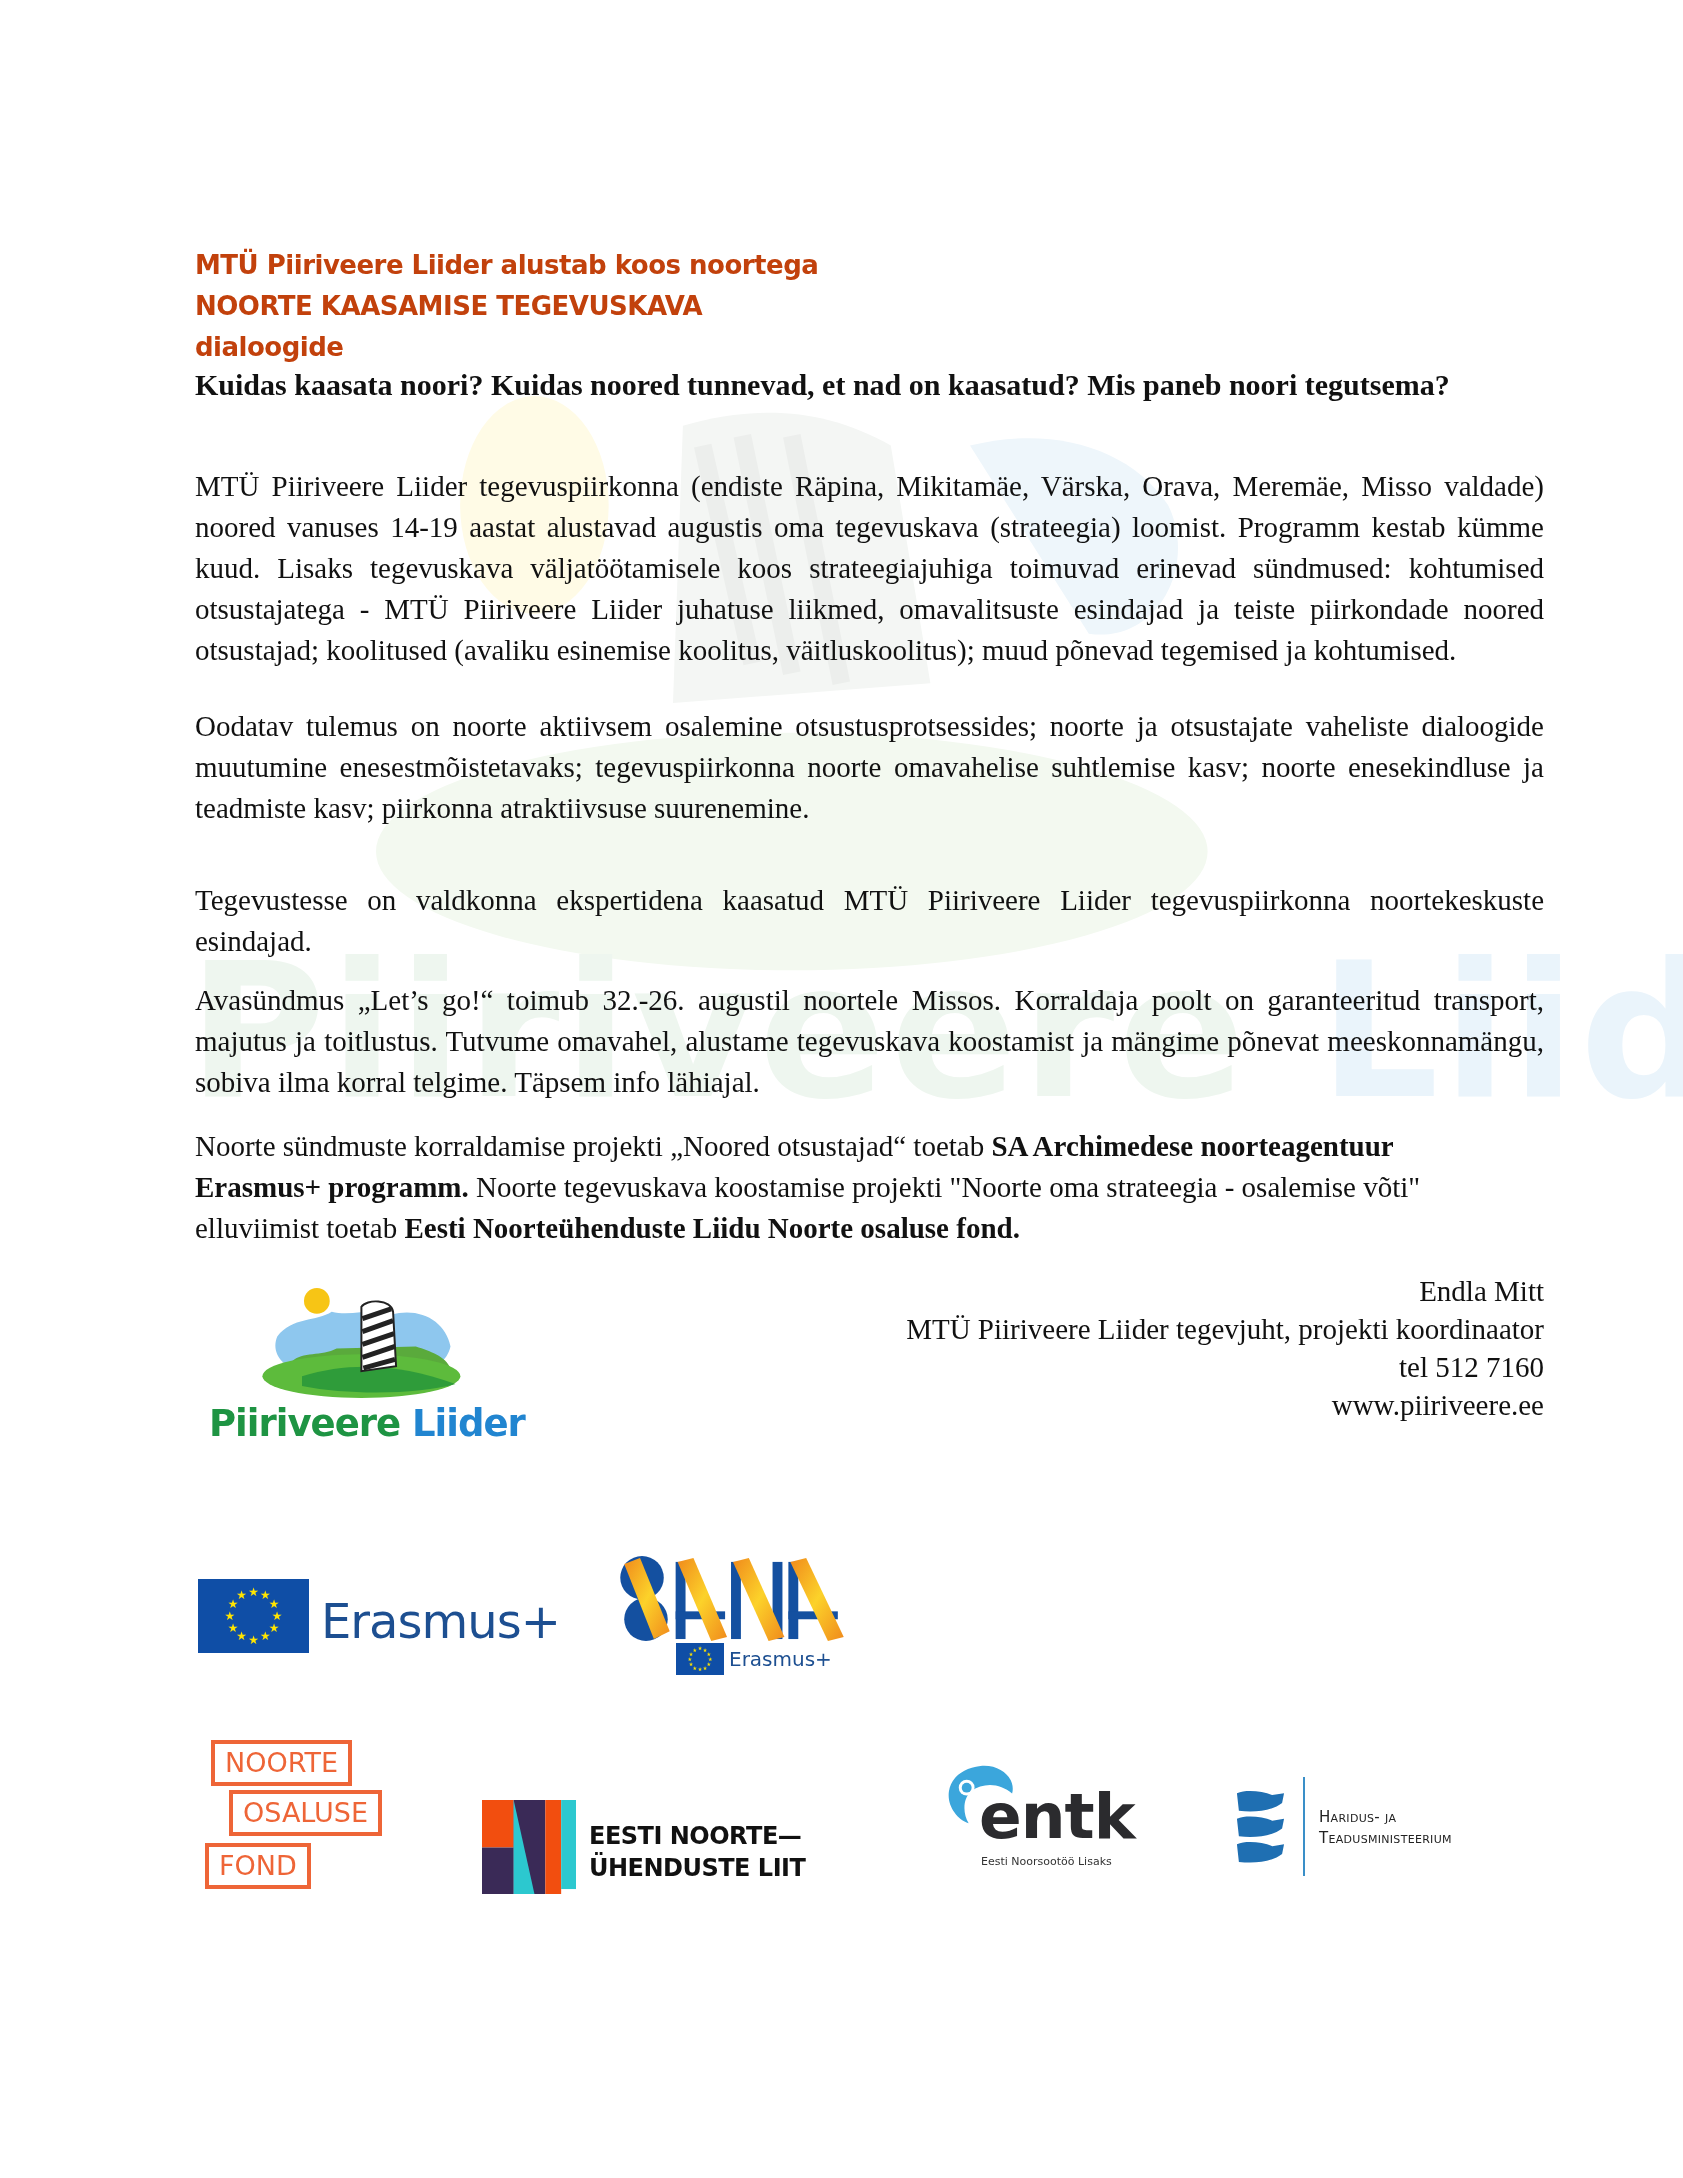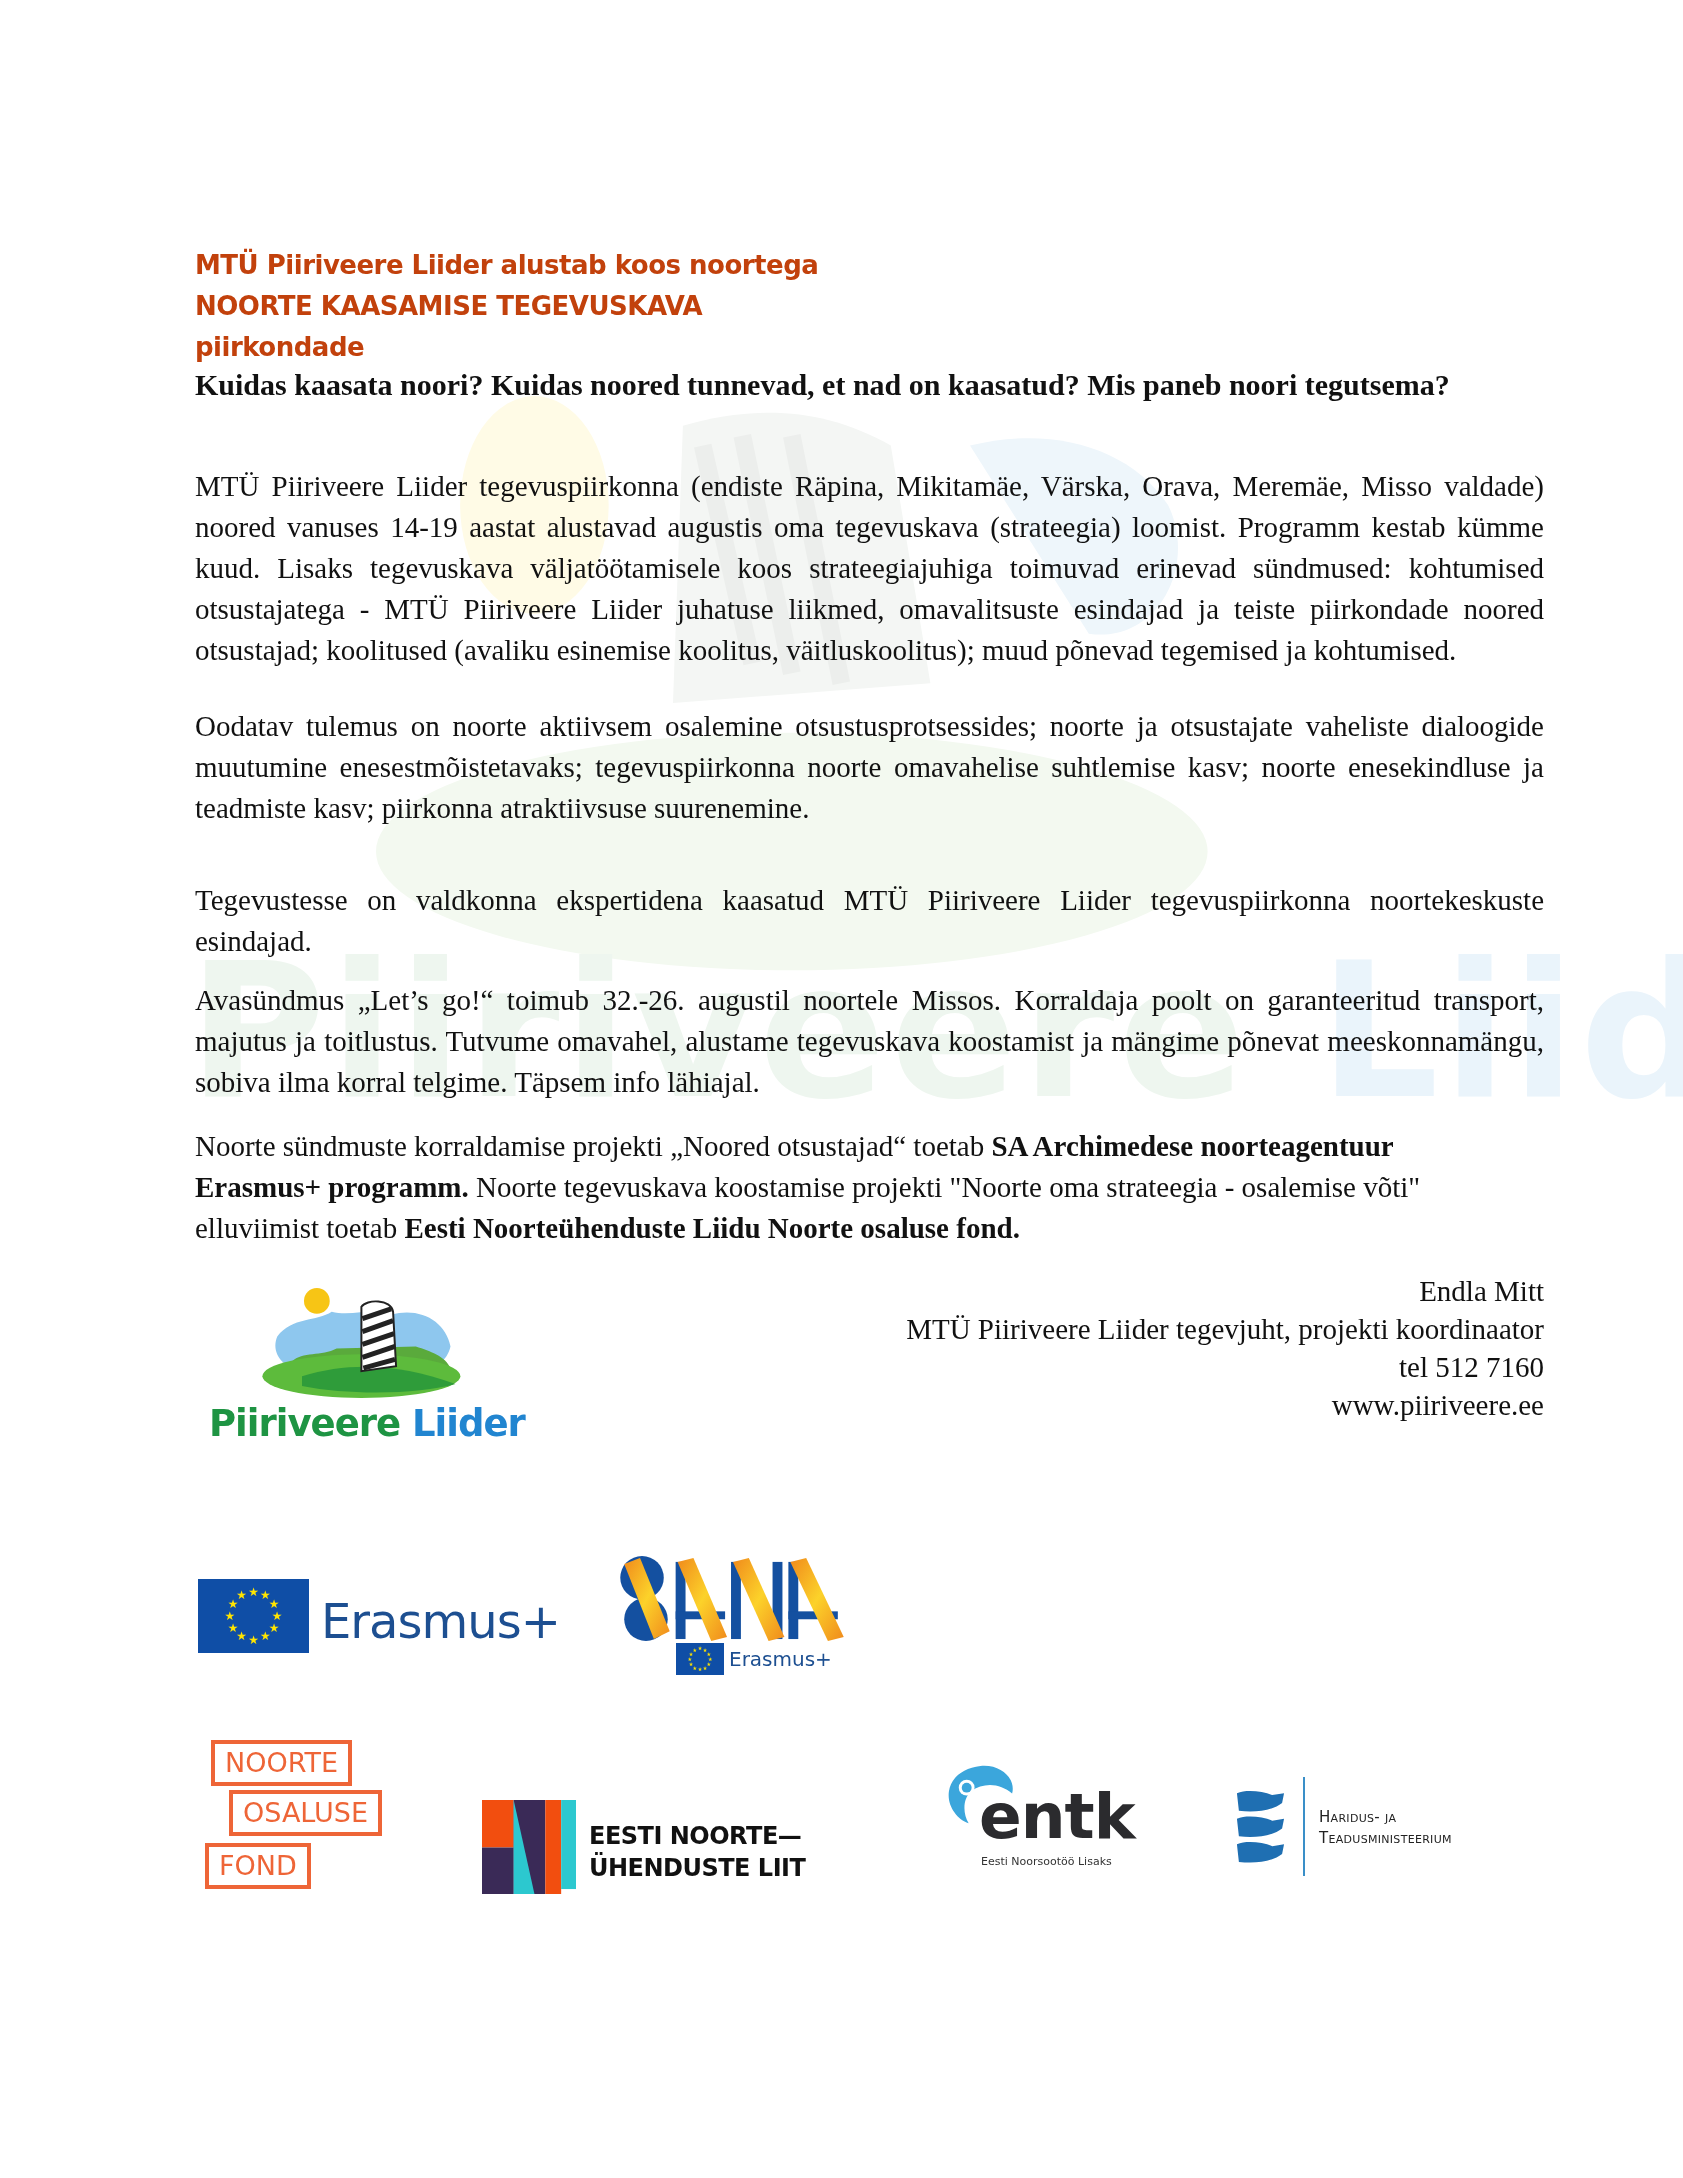--- a/index.html
+++ b/index.html
@@ -70,21 +70,21 @@
   <path d="M310 40 C380 20 450 20 520 60 L560 300 L300 320 Z" fill="#f4f6f4"></path>
   <path d="M330 60 L380 280 M370 50 L420 290 M420 50 L470 300" stroke="#eceeec" stroke-width="18" fill="none"></path>
   <path d="M600 60 C680 40 760 60 800 120 C830 180 790 260 720 250 Z" fill="#eef6fb"></path>
   <ellipse cx="420" cy="470" rx="420" ry="120" fill="#f3f9f0"></ellipse>
 </svg>
 <div class="wm-text"><span class="g">Piiriveere</span> <span class="b">Liider</span></div>
 
 <div class="content title">
   <div>MTÜ Piiriveere Liider alustab koos noortega</div>
   <div>NOORTE KAASAMISE TEGEVUSKAVA</div>
-  <div>piirkondade</div>
+  <div>dialoogide</div>
 </div>
 
 <div class="content lead">Kuidas kaasata noori? Kuidas noored tunnevad, et nad on kaasatud? Mis paneb noori tegutsema?</div>
 
 <div class="content para p1">MTÜ Piiriveere Liider tegevuspiirkonna (endiste Räpina, Mikitamäe, Värska, Orava, Meremäe, Misso valdade) noored vanuses 14-19 aastat alustavad augustis oma tegevuskava (strateegia) loomist. Programm kestab kümme kuud. Lisaks tegevuskava väljatöötamisele koos strateegiajuhiga toimuvad erinevad sündmused: kohtumised otsustajatega - MTÜ Piiriveere Liider juhatuse liikmed, omavalitsuste esindajad ja teiste piirkondade noored otsustajad; koolitused (avaliku esinemise koolitus, väitluskoolitus); muud põnevad tegemised ja kohtumised.</div>
 <div class="content para p2">Oodatav tulemus on noorte aktiivsem osalemine otsustusprotsessides; noorte ja otsustajate vaheliste dialoogide muutumine enesestmõistetavaks; tegevuspiirkonna noorte omavahelise suhtlemise kasv; noorte enesekindluse ja teadmiste kasv; piirkonna atraktiivsuse suurenemine.</div>
 <div class="content para p3">Tegevustesse on valdkonna ekspertidena kaasatud MTÜ Piiriveere Liider tegevuspiirkonna noortekeskuste esindajad.</div>
 <div class="content para p4">Avasündmus „Let’s go!“ toimub  32.-26. augustil noortele Missos. Korraldaja poolt on garanteeritud transport, majutus ja toitlustus. Tutvume omavahel,  alustame tegevuskava koostamist ja mängime põnevat meeskonnamängu, sobiva ilma korral telgime. Täpsem info lähiajal.</div>
 <div class="content para p5" style="width:1287px;">
   <span>Noorte sündmuste korraldamise projekti „Noored otsustajad“ toetab </span><b>SA Archimedese noorteagentuur Erasmus+ programm.</b><span> Noorte tegevuskava koostamise projekti "Noorte oma strateegia - osalemise võti" elluviimist toetab </span><b>Eesti Noorteühenduste Liidu Noorte osaluse fond.</b>

